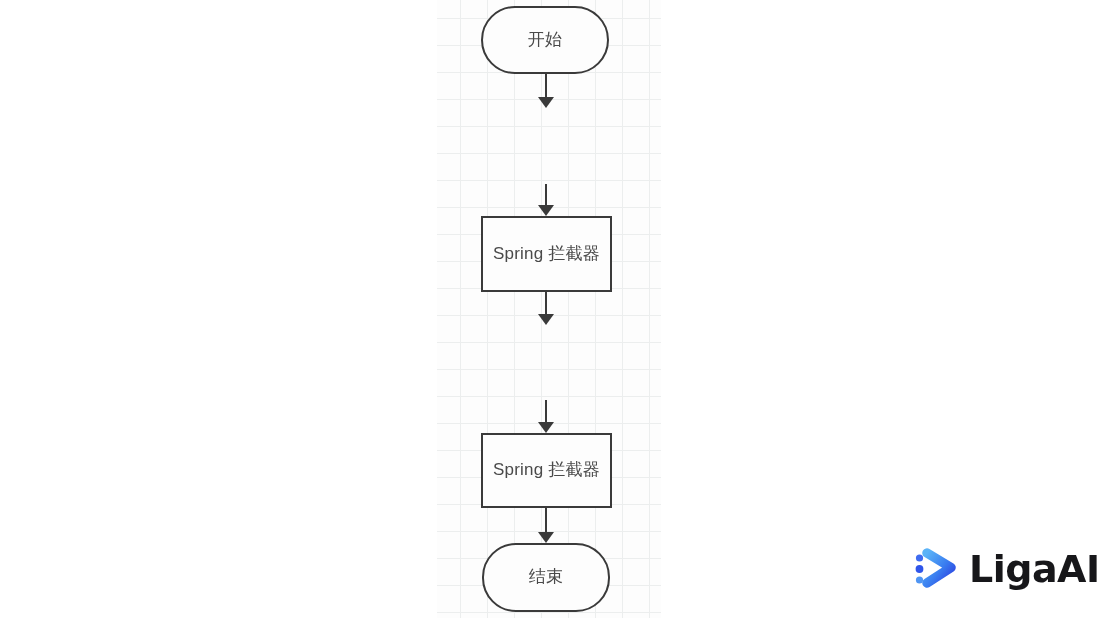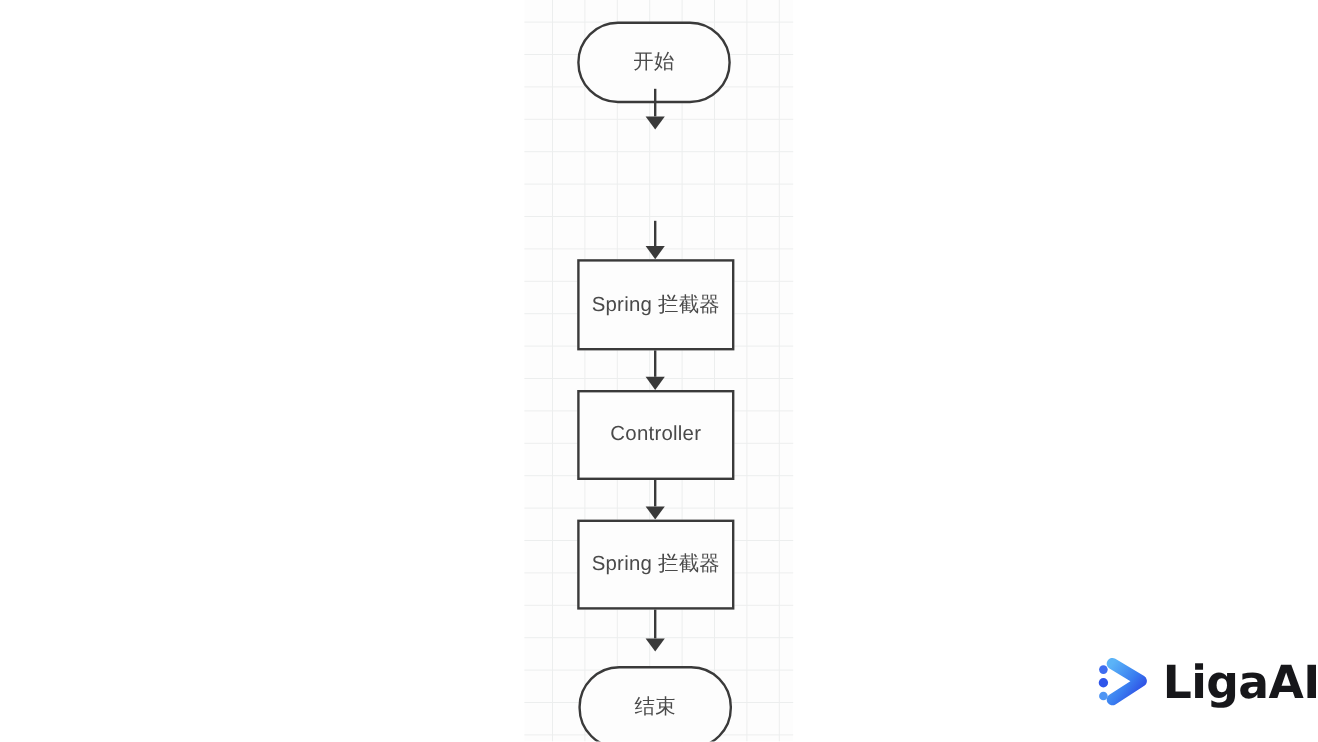--- a/index.html
+++ b/index.html
@@ -48,21 +48,20 @@
     align-items: center;
     justify-content: center;
     text-align: center;
     color: #4a4a4a;
     font-size: 17px;
     line-height: 1.35;
     letter-spacing: 0.2px;
   }
   .node.terminator {
     border-radius: 34px;
-    margin-top: 12px;
   }
   .node .node-label {
     display: block;
     padding: 0 10px;
     color: #4a4a4a;
   }
 
   
   #node-start      { left: 481px; top: 6px;   width: 128px; height: 68px; }
   #node-tomcat     { left: 481px; top: 108px; width: 131px; height: 76px; }
@@ -135,23 +134,20 @@
   <div class="connector" id="conn-2"></div>
   <div class="arrowhead" id="arrow-2"></div>
 
   <div class="node" id="node-spring-1">
     <span class="node-label">Spring 拦截器</span>
   </div>
 
   <div class="connector" id="conn-3"></div>
   <div class="arrowhead" id="arrow-3"></div>
 
-  <div class="node" id="node-controller">
-    <span class="node-label">Controller</span>
-  </div>
 
   <div class="connector" id="conn-4"></div>
   <div class="arrowhead" id="arrow-4"></div>
 
   <div class="node" id="node-spring-2">
     <span class="node-label">Spring 拦截器</span>
   </div>
 
   <div class="connector" id="conn-5"></div>
   <div class="arrowhead" id="arrow-5"></div>

